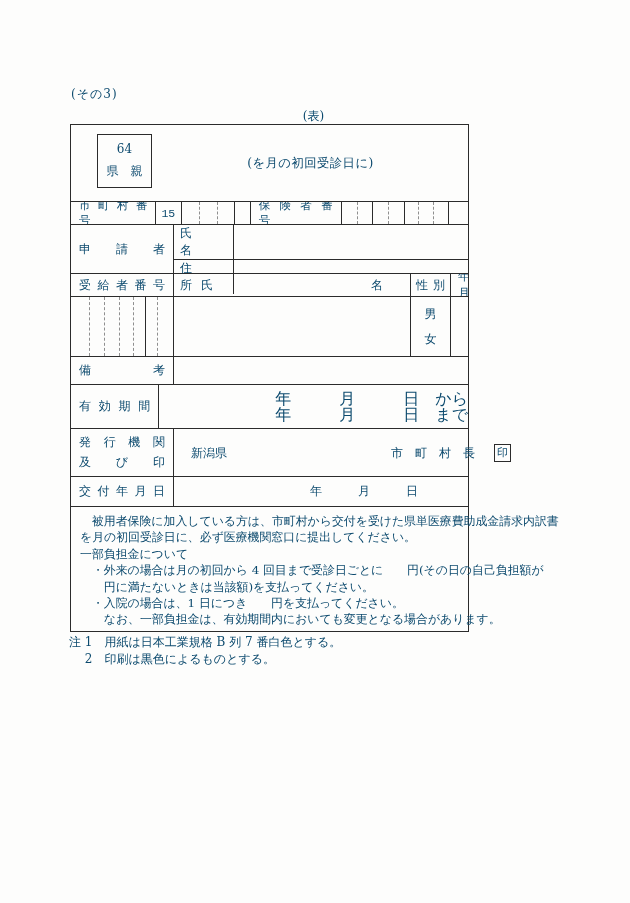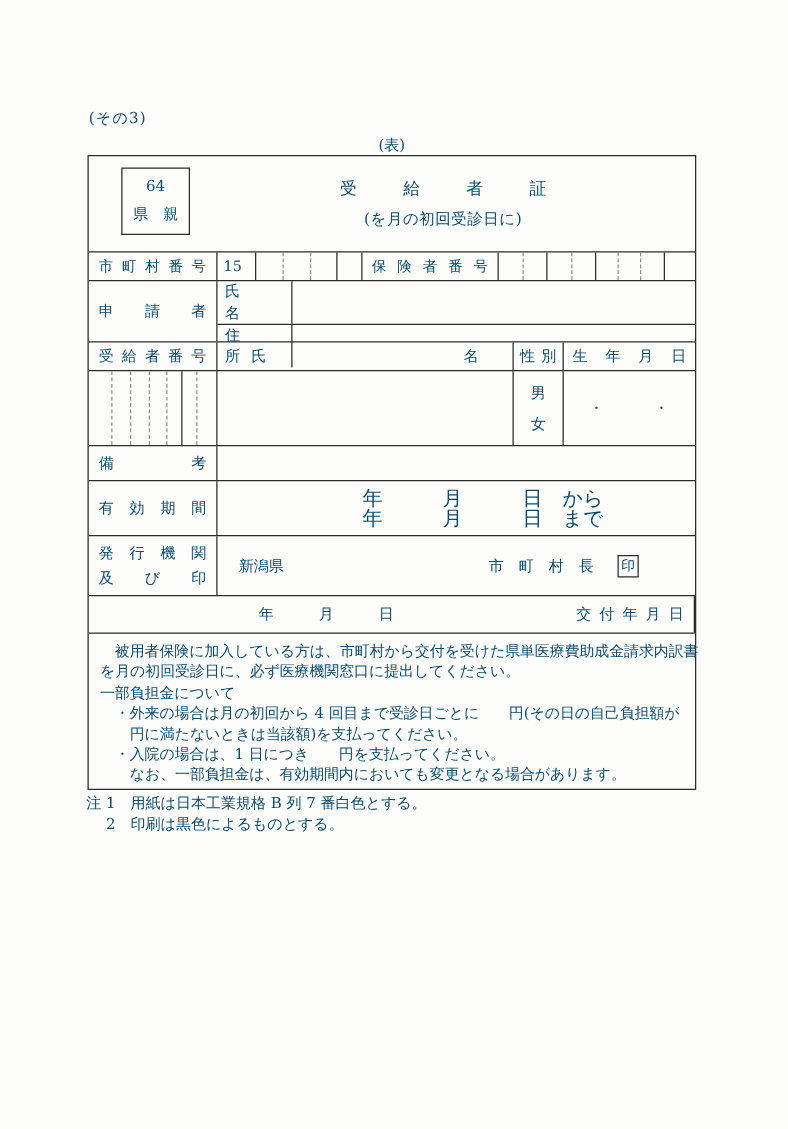--- a/index.html
+++ b/index.html
@@ -15,21 +15,21 @@
   }
   .corner-note {
     position: absolute; left: 71px; top: 86px;
     font-size: 12px; letter-spacing: 1px;
   }
   .face-label {
     position: absolute; left: 70px; top: 108px; width: 487px;
     text-align: center; font-size: 12px;
   }
   .form {
-    position: absolute; left: 70px; top: 124px; width: 487px;
+    position: absolute; left: 70px; top: 124px; width: 399px;
     border: 1.5px solid #2b2b2b;
     background: #fdfdfc;
   }
   .row { display: flex; width: 100%; }
   .row + .row { border-top: 1px solid #2b2b2b; }
   .cell { display: flex; align-items: center; overflow: hidden; }
   .bR  { border-right: 1px solid #2b2b2b; }
   .bRd { border-right: 1px dashed #8f8f8f; }
   .fs12 { font-size: 12px; }
   .spread { width: 100%; text-align: justify; text-align-last: justify; white-space: normal; }
@@ -45,21 +45,21 @@
   }
   .title-block {
     margin-left: 82px; flex: 1;
     display: flex; flex-direction: column; justify-content: center; align-items: center;
     row-gap: 7px;
   }
   .cert-title { font-size: 13.5px; letter-spacing: 37px; margin-right: -37px; white-space: nowrap; }
   .cert-subtitle { font-size: 12.3px; letter-spacing: 0.5px; }
 
   
-  .rowB { height: 23px; }
+  .rowB { height: 23px; font-family: Liberation Mono, monospace; }
   .rowB .cell { height: 100%; font-size: 11.5px; }
   .w103 { width: 103px; } .w110 { width: 110px; }
   .w31 { width: 31px; } .w22 { width: 22px; } .w21 { width: 21px; } .w20 { width: 20px; }
   .w19 { width: 19px; } .w18 { width: 18px; } .w24 { width: 24px; }
   .muni-prefix { padding-left: 5px; }
 
   
   .rowC { height: 49px; }
   .rowC .applicant-sub { flex: 1; display: flex; flex-direction: column; }
   .subrow { display: flex; flex: 1; }
@@ -115,21 +115,20 @@
   <div class="face-label">(表)</div>
 
   <div class="form">
 
     <div class="row rowA">
       <div class="code-box">
         <span>64</span>
         <span>県　親</span>
       </div>
       <div class="title-block">
-        <div class="cert-title">受給者証</div>
         <div class="cert-subtitle">(を月の初回受診日に)</div>
       </div>
     </div>
 
     <div class="row rowB">
       <div class="cell lblcell w103 bR">
         <span class="spread">市 町 村 番 号</span>
       </div>
       <div class="cell w31 bR muni-prefix">15</div>
       <div class="cell w22 bRd"></div>
@@ -226,24 +225,24 @@
         <span class="spread">及　び　印</span>
       </div>
       <div class="issuer-content">
         <span class="pos-pref">新潟県</span>
         <span class="pos-mayor">市　町　村　長</span>
         <span class="seal-box">印</span>
       </div>
     </div>
 
     <div class="row rowI">
+      <div class="cell lblcell w103 bR">
+        <span class="spread">交 付 年 月 日</span>
+      </div>
       <div class="cell issue-content">年　　　月　　　日</div>
-      <div class="cell lblcell w103 bR">
-        <span class="spread">交 付 年 月 日</span>
-      </div>
     </div>
 
     <div class="row rowJ">
       <div class="note-line">　被用者保険に加入している方は、市町村から交付を受けた県単医療費助成金請求内訳書</div>
       <div class="note-line">を月の初回受診日に、必ず医療機関窓口に提出してください。</div>
       <div class="note-line">一部負担金について</div>
       <div class="note-line">　・外来の場合は月の初回から 4 回目まで受診日ごとに　　円(その日の自己負担額が</div>
       <div class="note-line">　　円に満たないときは当該額)を支払ってください。</div>
       <div class="note-line">　・入院の場合は、1 日につき　　円を支払ってください。</div>
       <div class="note-line">　　なお、一部負担金は、有効期間内においても変更となる場合があります。</div>

